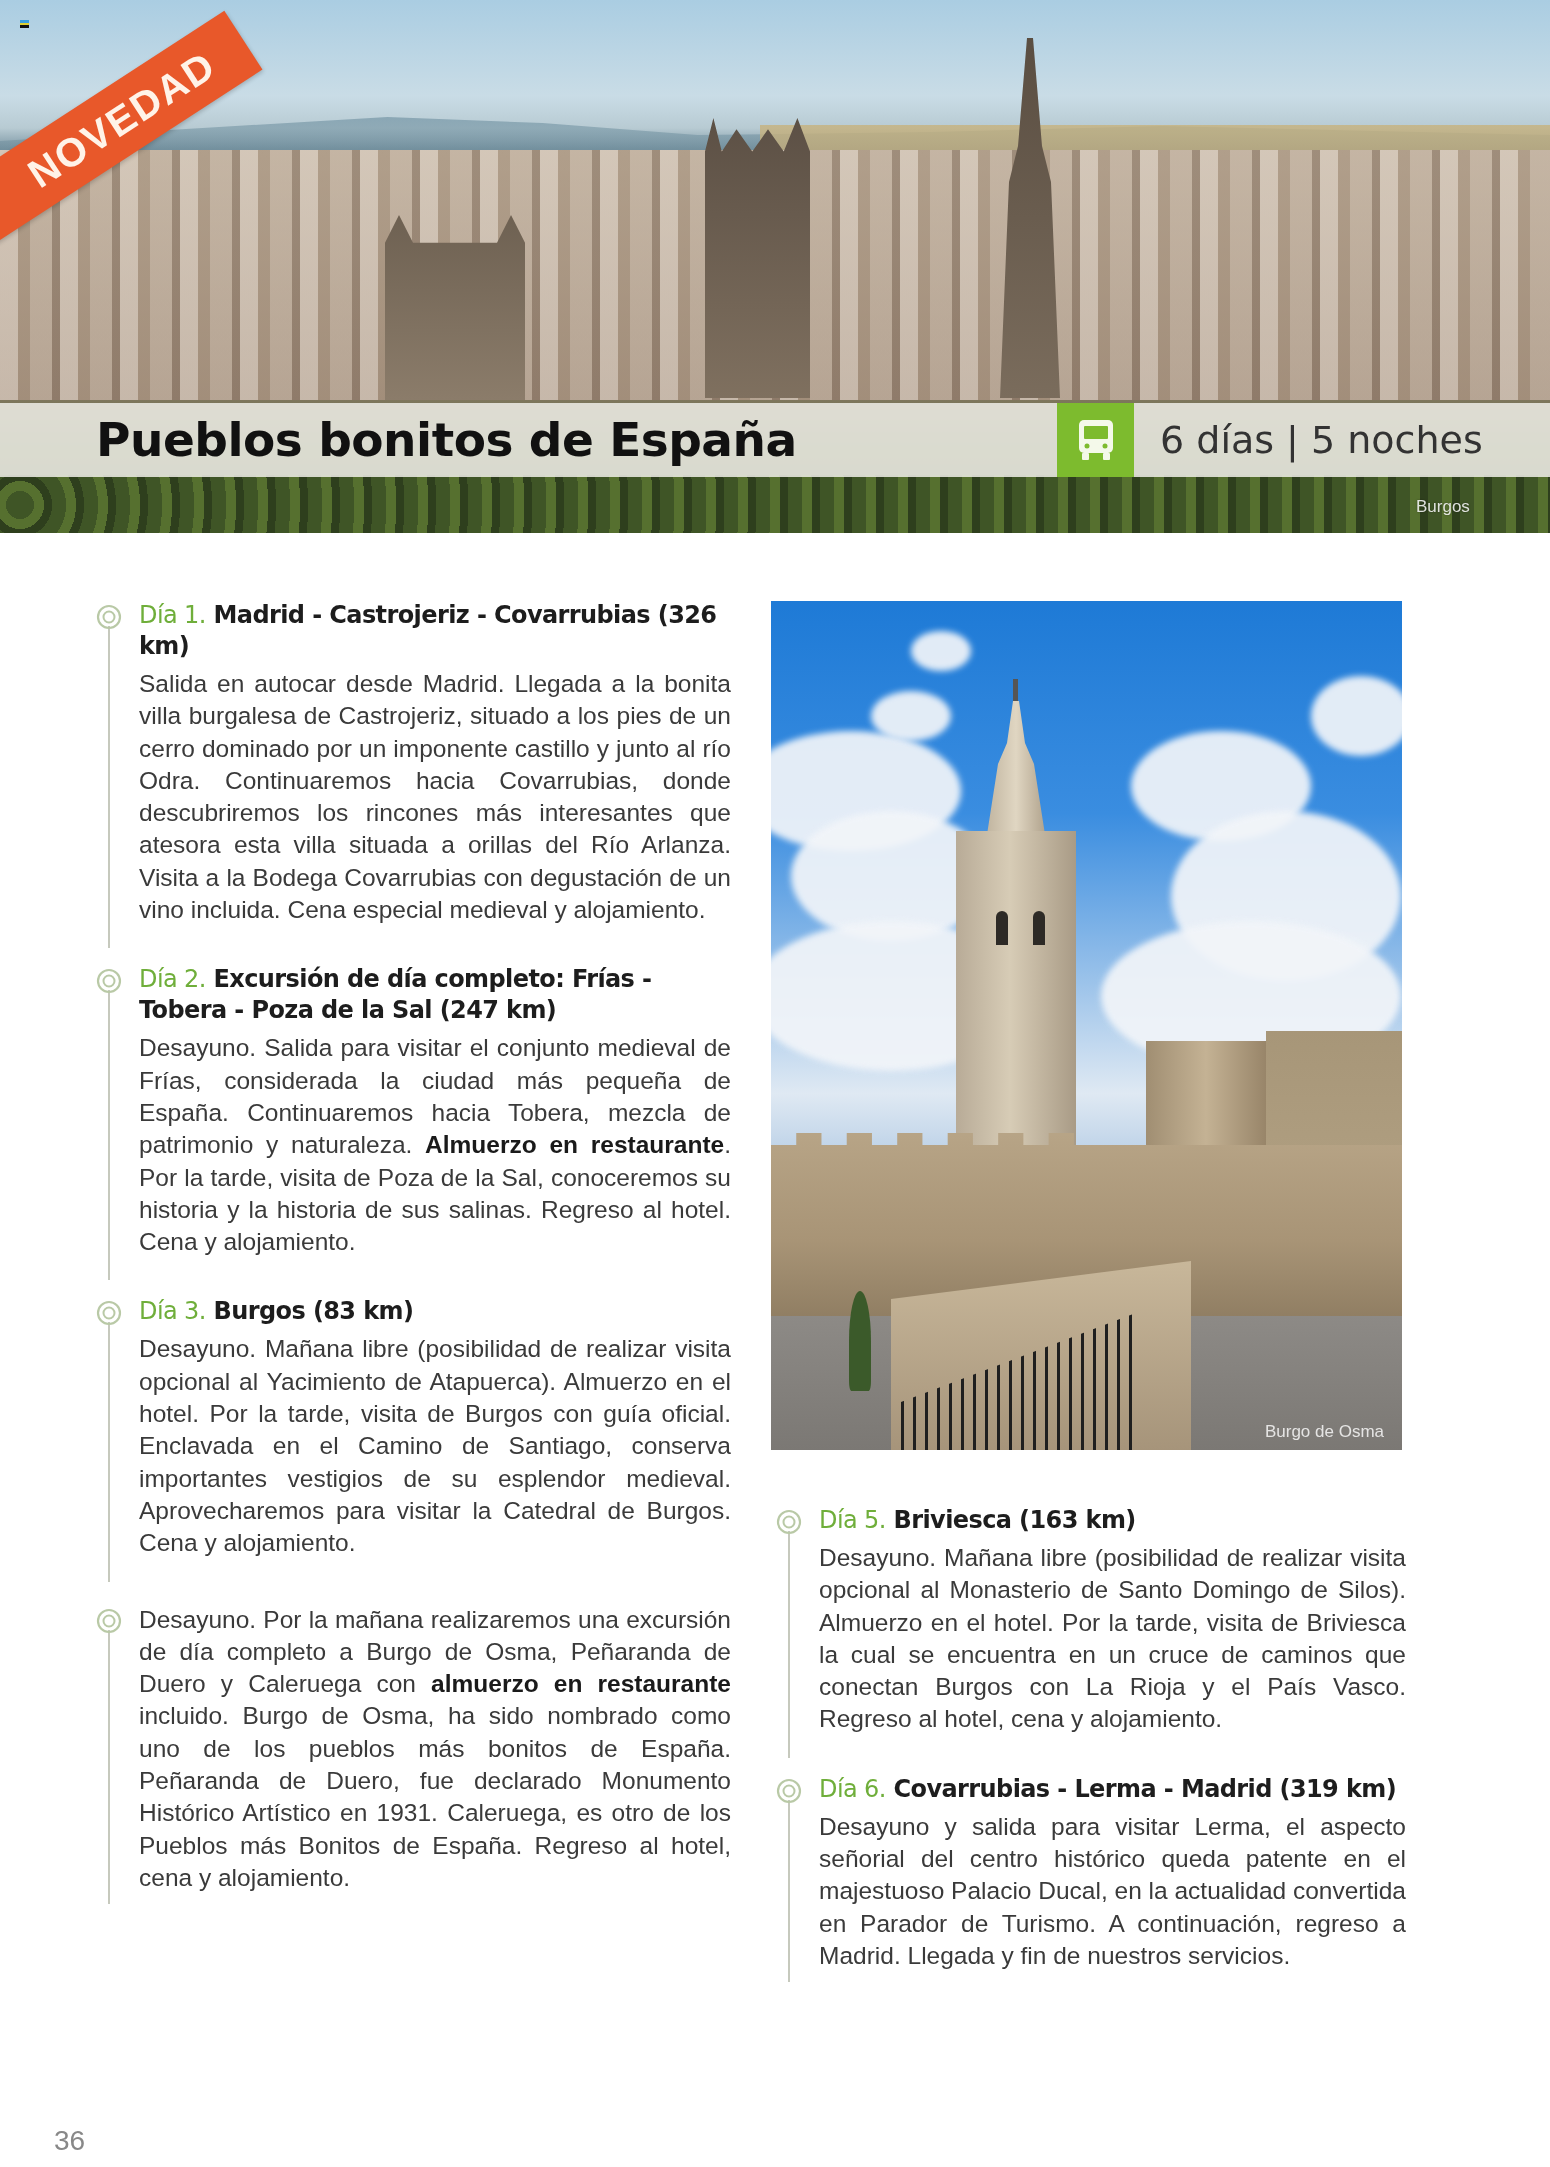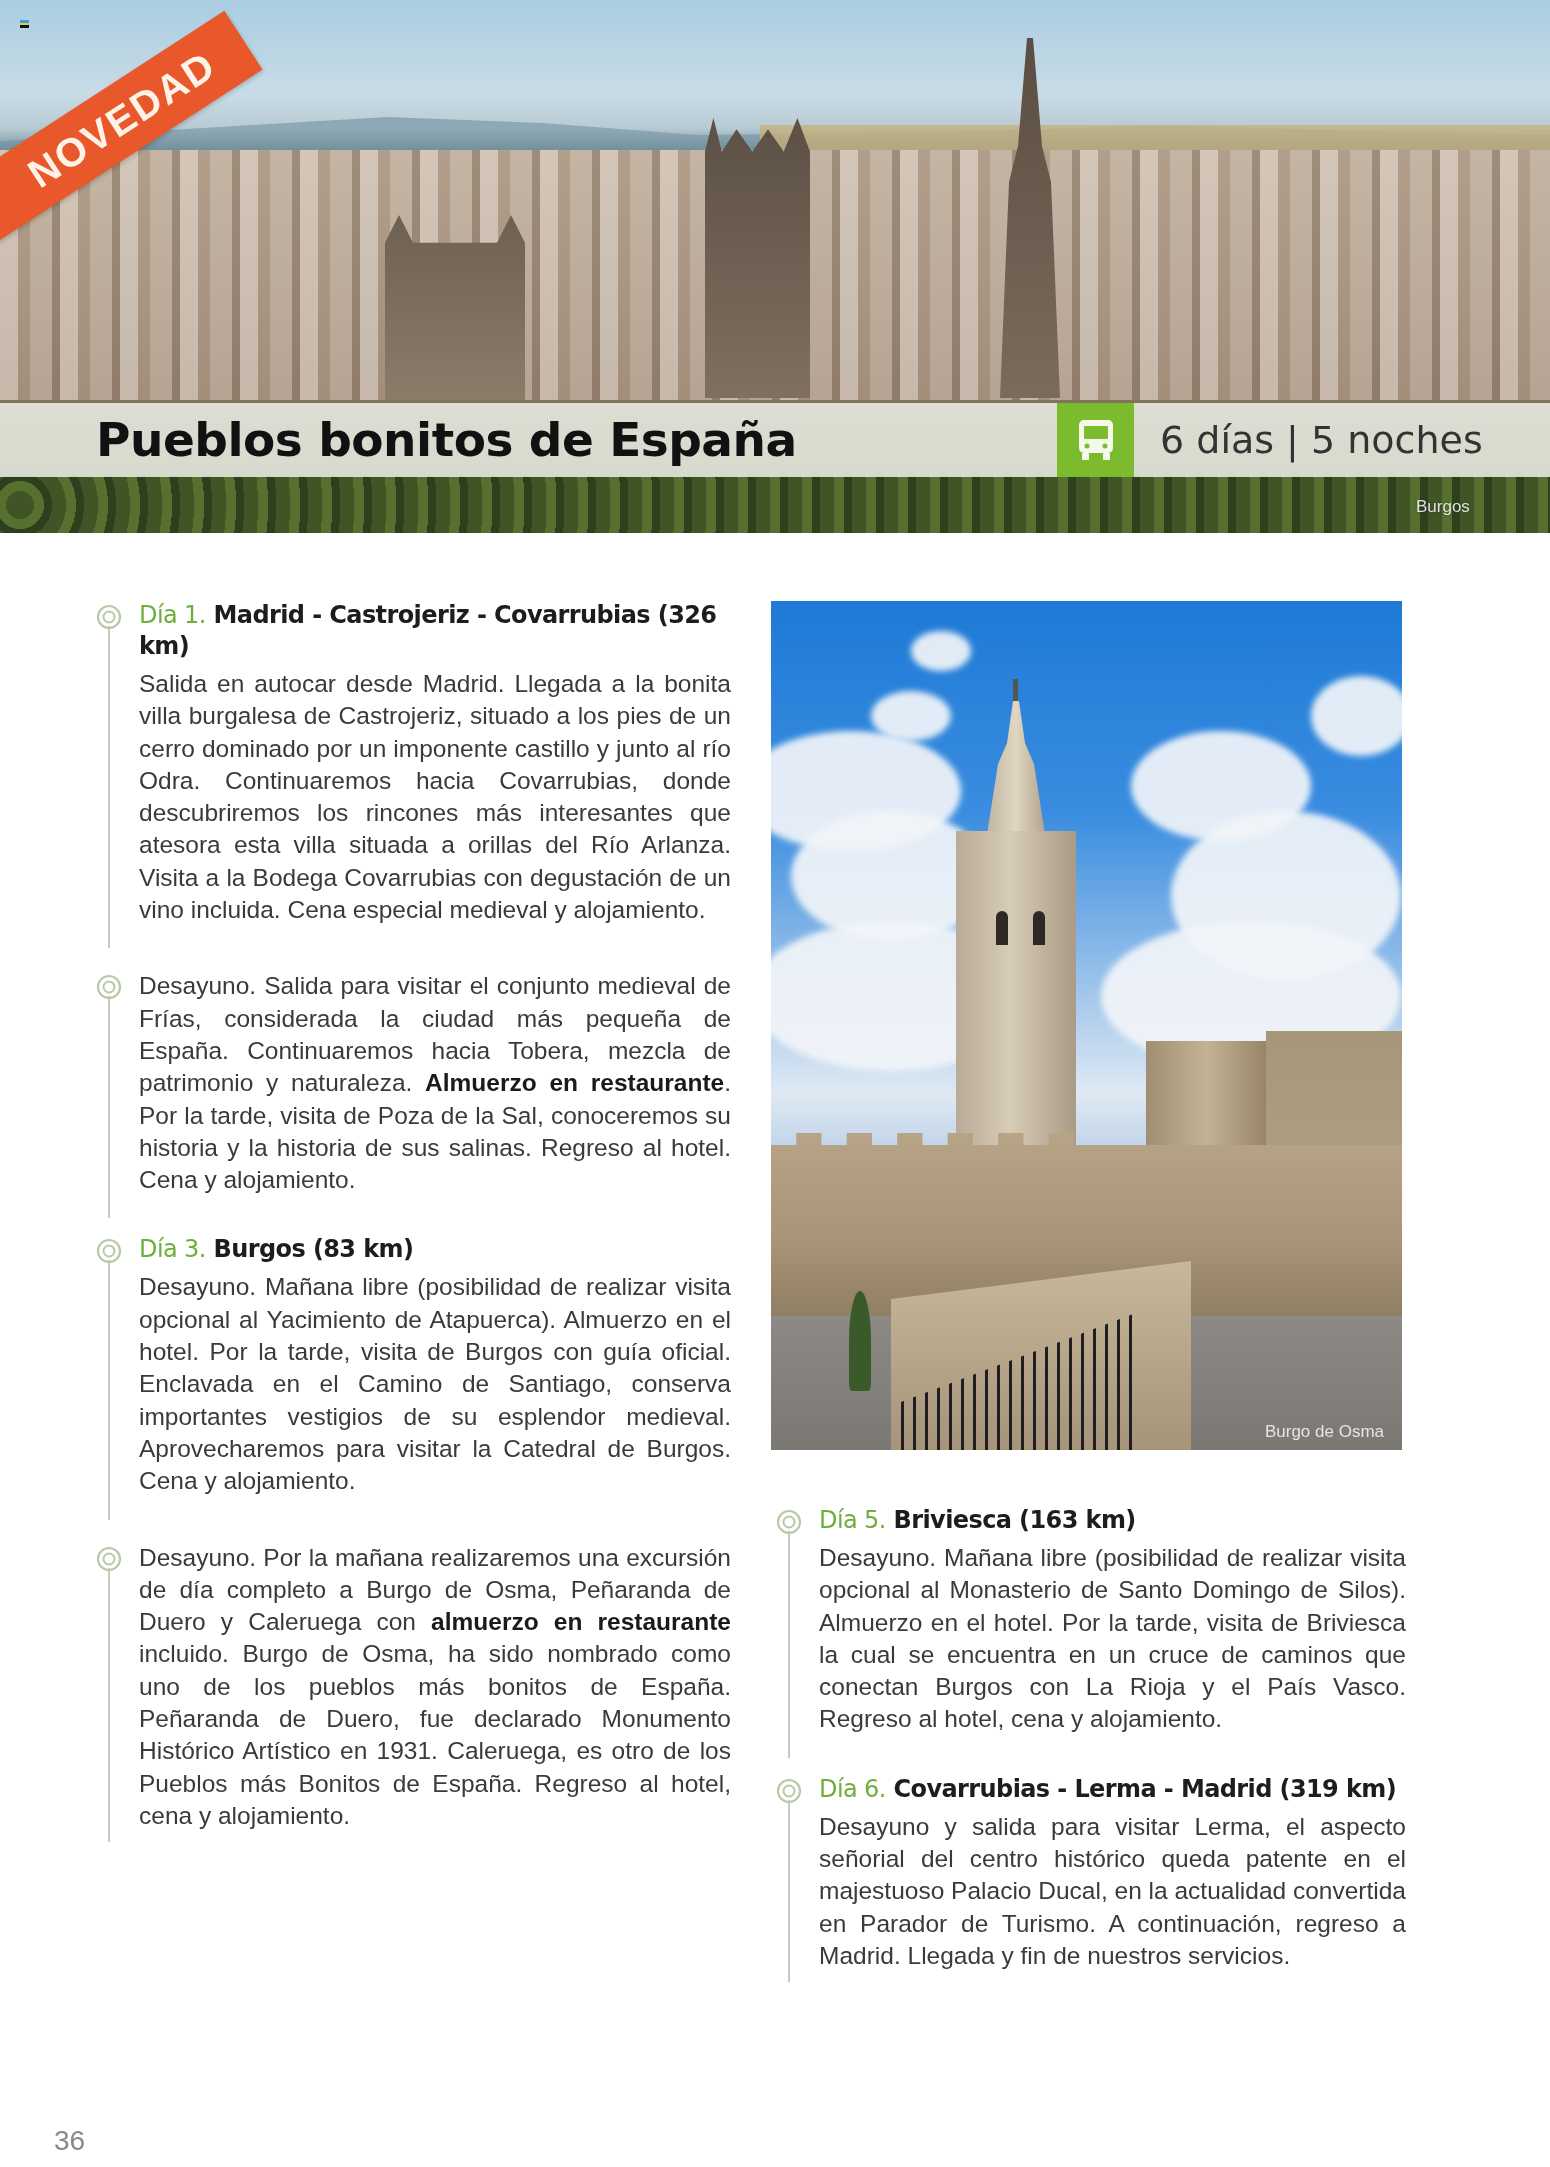--- a/index.html
+++ b/index.html
@@ -121,20 +121,21 @@
     <div class="day-head"><span class="day-num">Día 1.</span><span> Madrid - Castrojeriz - Covarrubias (326 km)</span></div>
     <div class="day-body"><span>Salida en autocar desde Madrid. Llegada a la bonita villa burgalesa de Castrojeriz, situado a los pies de un cerro dominado por un imponente castillo y junto al río Odra. Continuaremos hacia Covarrubias, donde descubriremos los rincones más interesantes que atesora esta villa situada a orillas del Río Arlanza. Visita a la Bodega Covarrubias con degustación de un vino incluida. Cena especial medieval y alojamiento.</span></div>
   </div>
   <div class="gap1"></div>
   <div class="day">
     <div class="day-line"></div>
     <svg class="day-icon" viewBox="0 0 26 26">
         <circle cx="13" cy="13" r="11" fill="none" stroke="#b9c9a6" stroke-width="2.2"></circle>
         <circle cx="13" cy="13" r="5.5" fill="none" stroke="#b9c9a6" stroke-width="2"></circle>
       </svg>
+    <div class="day-head"><span class="day-num">Día 2.</span><span> Excursión de día completo: Frías - Tobera - Poza de la Sal (247 km)</span></div>
     <div class="day-body"><span>Desayuno. Salida para visitar el conjunto medieval de Frías, considerada la ciudad más pequeña de España. Continuaremos hacia Tobera, mezcla de patrimonio y naturaleza. </span><b>Almuerzo en restaurante</b><span>. Por la tarde, visita de Poza de la Sal, conoceremos su historia y la historia de sus salinas. Regreso al hotel. Cena y alojamiento.</span></div>
   </div>
   <div class="gap1"></div>
   <div class="day">
     <div class="day-line"></div>
     <svg class="day-icon" viewBox="0 0 26 26">
         <circle cx="13" cy="13" r="11" fill="none" stroke="#b9c9a6" stroke-width="2.2"></circle>
         <circle cx="13" cy="13" r="5.5" fill="none" stroke="#b9c9a6" stroke-width="2"></circle>
       </svg>
     <div class="day-head"><span class="day-num">Día 3.</span><span> Burgos (83 km)</span></div>

